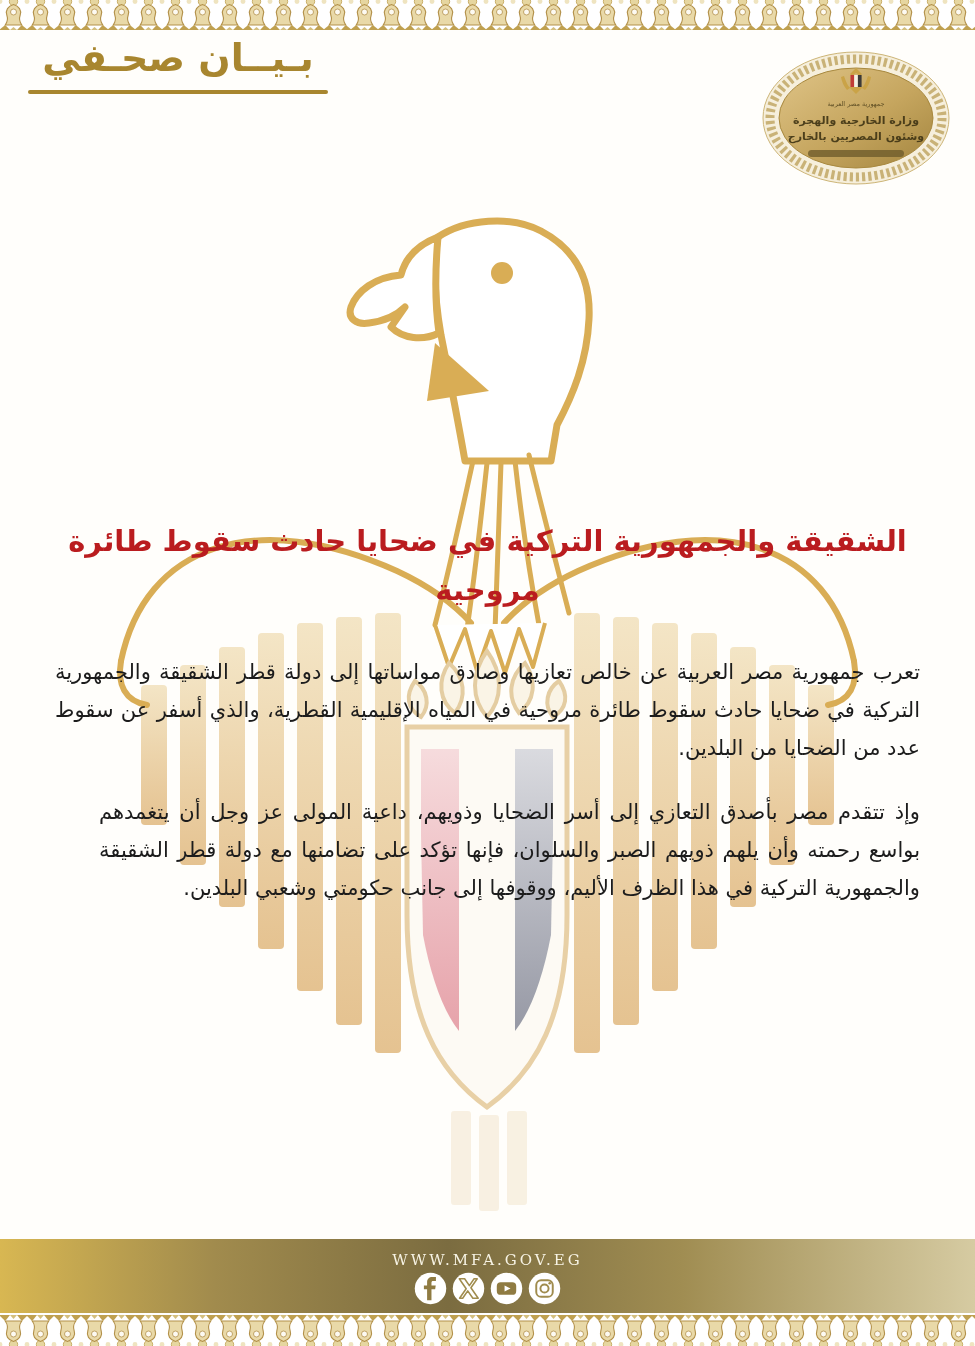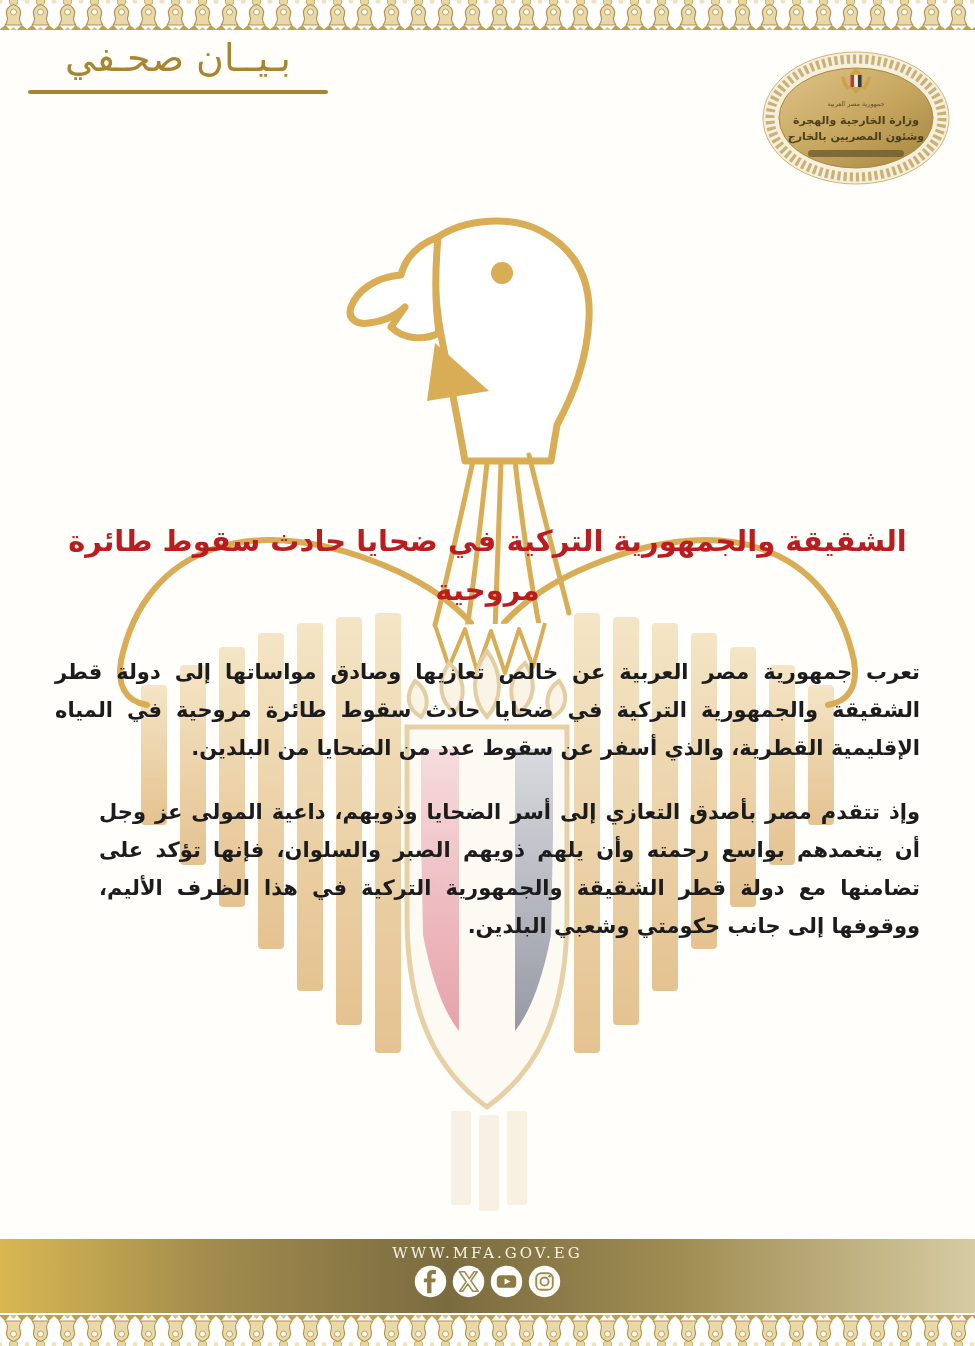--- a/index.html
+++ b/index.html
@@ -10,53 +10,53 @@
   }
   
   .border-top{position:absolute;top:0;left:0;width:975px;height:30px;display:block;}
   .border-bottom{position:absolute;bottom:0;left:0;width:975px;height:33px;display:block;}
   
   .header-left{
     position:absolute;top:36px;left:28px;width:300px;text-align:center;
     color:var(--gold,#a8862f);
   }
   .press-title{
-    margin:0;font-size:38px;font-weight:400;line-height:1.2;white-space:nowrap;
+    margin:0;font-size:38px;font-weight:700;line-height:1.2;white-space:nowrap;
     color:var(--gold,#a8862f);
   }
   .dateline{
     margin-top:10px;font-size:19px;font-weight:500;white-space:nowrap;
     color:var(--gold,#a8862f);
   }
   .gold-rule{height:4px;background:var(--gold,#a8862f);margin-top:8px;border-radius:2px;}
   .seal{position:absolute;top:50px;left:761px;width:190px;height:136px;}
   
   .watermark{position:absolute;top:215px;left:105px;width:765px;height:1000px;z-index:1;pointer-events:none;}
   
   .main-text{
     position:absolute;top:468px;left:55px;right:55px;z-index:5;direction:rtl;
   }
   .headline{
     margin:0;text-align:center;color:var(--red,#ba1c1f);
     font-size:29px;font-weight:bold;line-height:49px;
   }
   .body-par{
-    margin:0;color:var(--ink,#1c1c1c);font-size:21px;font-weight:bold;
+    margin:0;color:var(--ink,#1c1c1c);font-size:21px;font-weight:normal;
     line-height:38px;text-align:justify;text-align-last:right;
   }
   .body-par.first{margin-top:38px;}
   .body-par + .body-par{margin-top:26px;margin-left:44px;}
   
   .footer-bar{
     position:absolute;top:1239px;left:0;width:975px;height:74px;z-index:6;
     background:linear-gradient(90deg,#d8b752 0%,#a18b4d 22%,#7b6c40 46%,#a08d52 70%,#d6cba2 100%);
     text-align:center;
   }
   .website{
-    margin-top:5px;color:#f7f3e4;font-family:"DejaVu Serif",serif;
+    margin-top:12px;color:#f7f3e4;font-family:"DejaVu Serif",serif;
     font-size:15px;letter-spacing:3px;font-weight:500;
   }
   .social-row{margin-top:3px;display:flex;justify-content:center;gap:5px;}
   .social-icon{width:33px;height:33px;display:block;cursor:pointer;}
 </style>
 </head>
 <body>
 
 <div class="page">
 

